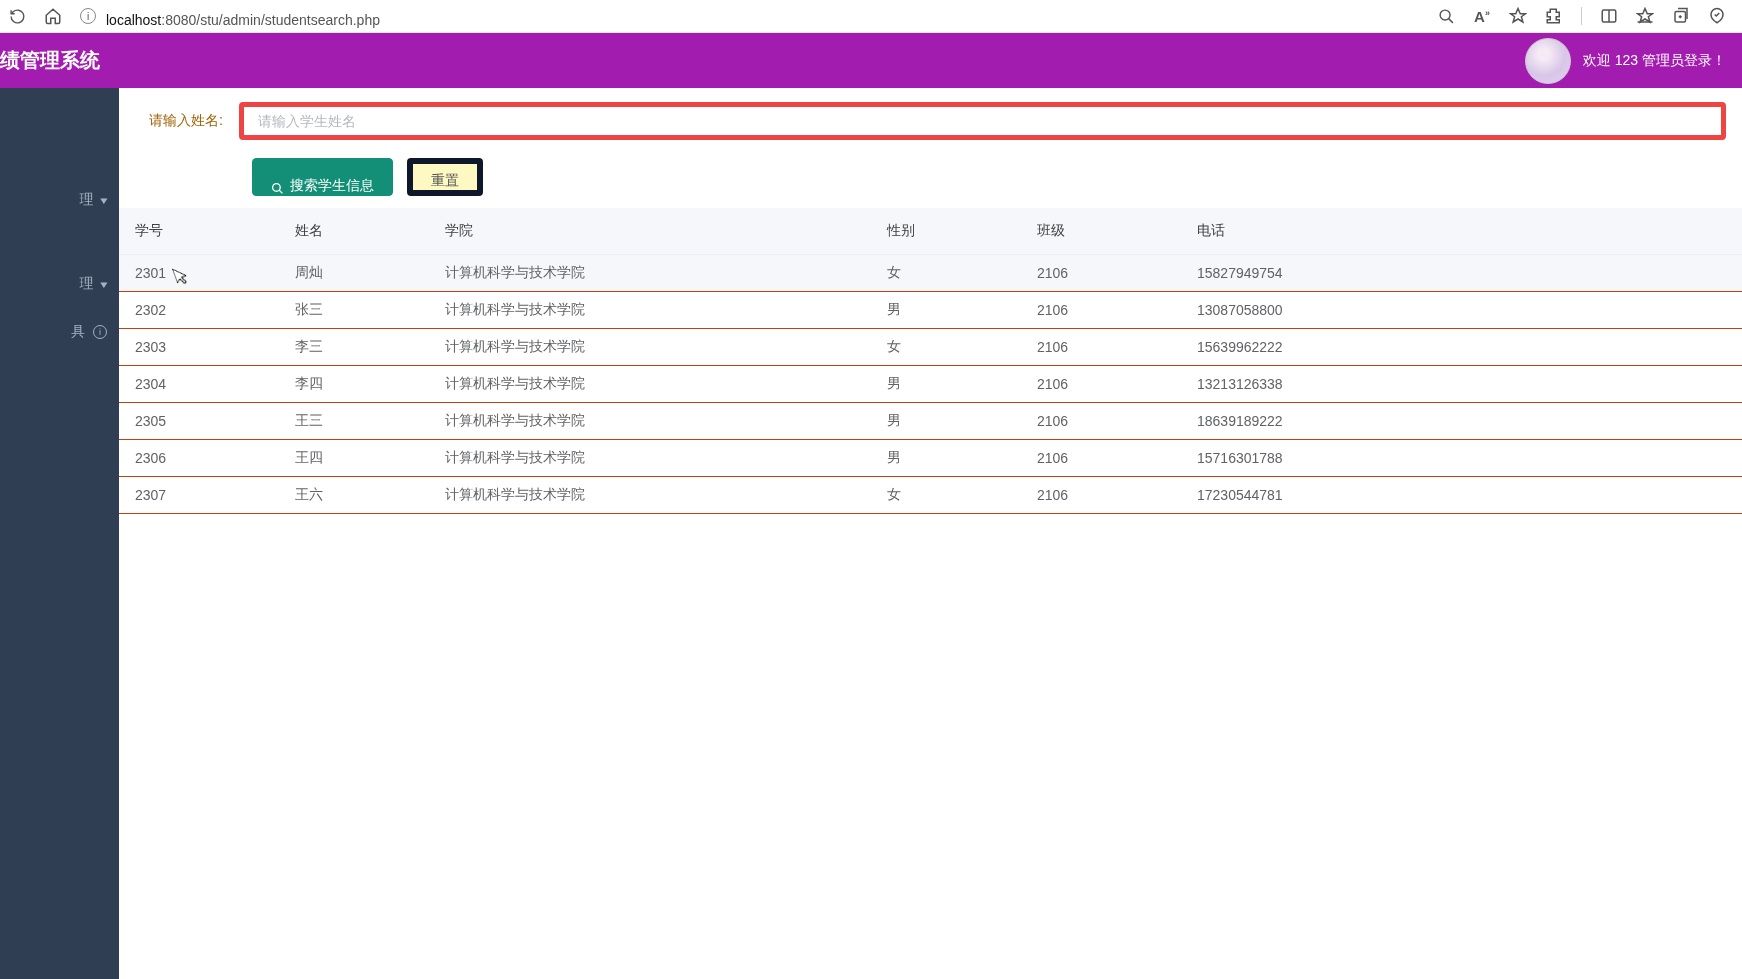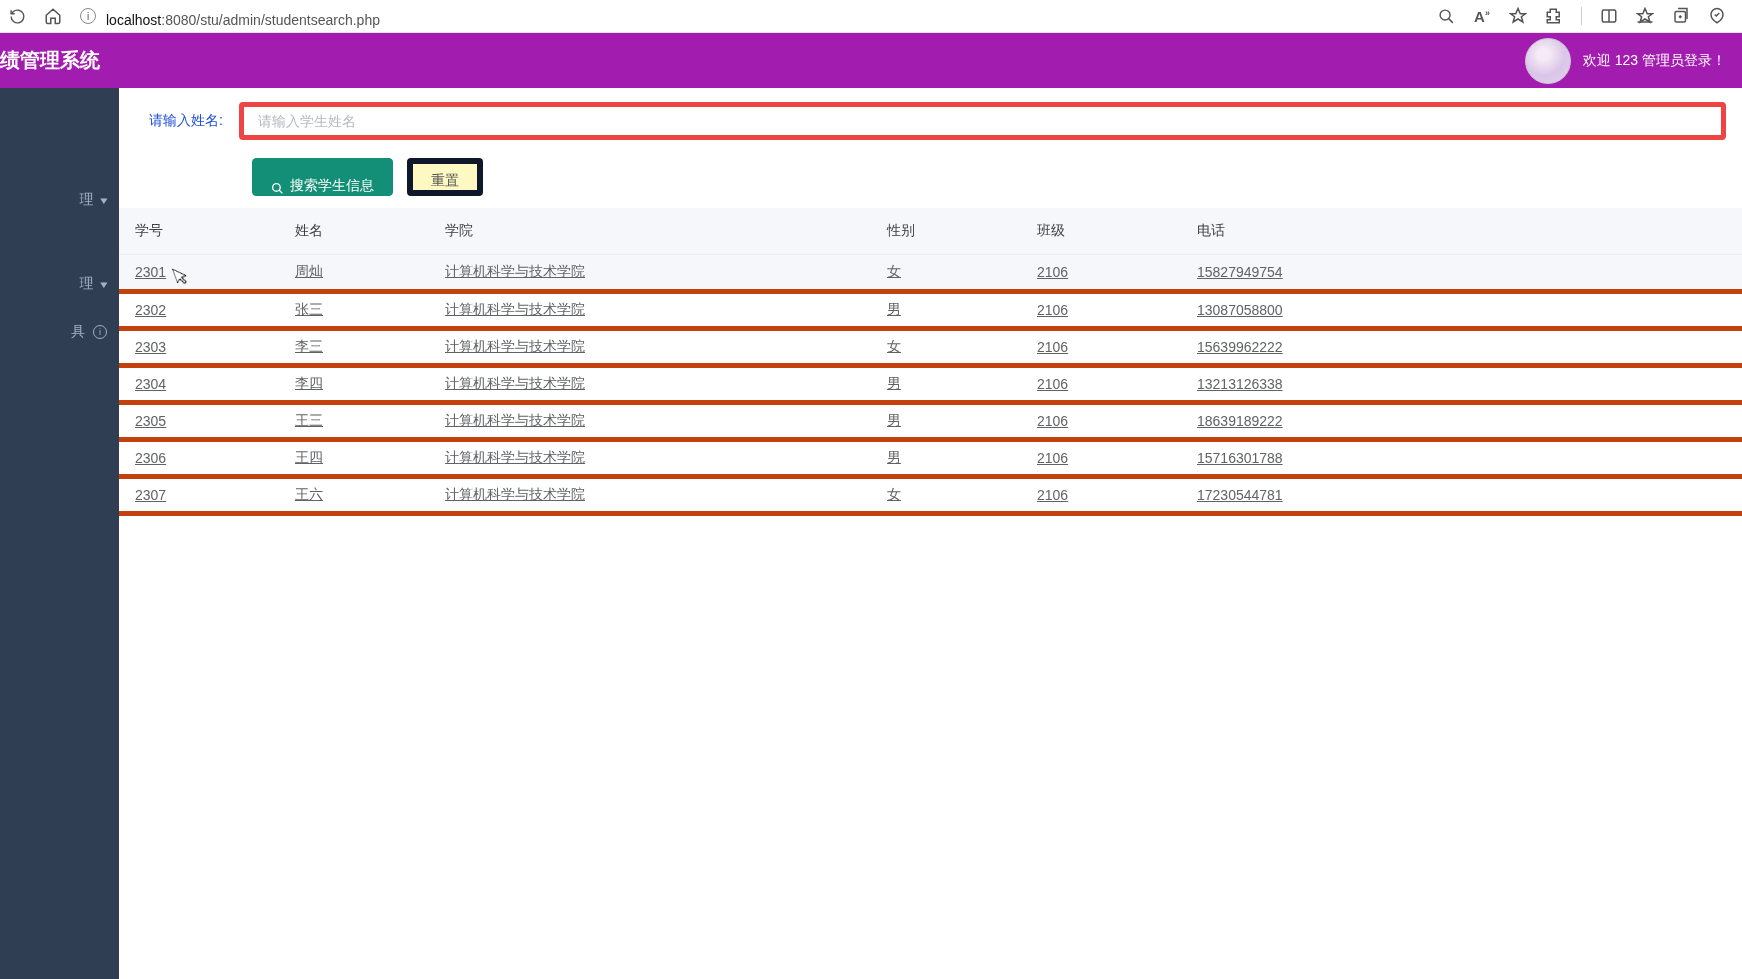--- a/index.html
+++ b/index.html
@@ -29,33 +29,33 @@
     .sidebar .menu-item .chev { font-size: 11px; transform: scaleX(1.3); }
     .sidebar .menu-item .info-dot { width: 14px; height: 14px; border: 1px solid #a6b1c2; border-radius: 50%; font-size: 9px; display: flex; align-items: center; justify-content: center; }
     .sidebar .spacer-top { height: 88px; }
     .sidebar .spacer-mid { height: 36px; }
     
     .content { flex: 1; background: #fff; display: flex; flex-direction: column; }
     
     
     .search-form { padding: 14px 16px 12px 30px; display: flex; flex-direction: column; gap: 18px; }
     .search-row { display: flex; align-items: center; gap: 16px; }
-    .search-label { font-size: 14px; color: #1d4ed8; }
+    .search-label { font-size: 14px; color: #a16207; }
     .search-input { flex: 1; height: 38px; border: 5px solid #ef4444; border-radius: 4px; padding: 0 14px; font-size: 14px; outline: none; }
     .search-input::placeholder { color: #b5b9c0; }
     .button-row { display: flex; gap: 14px; padding-left: 103px; }
     .btn { height: 38px; padding: 0 18px; border-radius: 4px; font-size: 14px; cursor: pointer; display: flex; align-items: flex-end; gap: 6px; border: 1px solid transparent; }
     .btn-primary { background: #148f77; color: #fff; border-color: #148f77; }
     .btn-default { background: #fef9c3; border: 6px solid #0f172a; color: #555; }
     .search-glyph { font-size: 13px; }
     
     
     table { width: calc(100% + 20px); margin-right: -20px; border-collapse: collapse; font-size: 14px; color: #606266; }
     thead th { background: #f5f7fa; text-align: left; font-weight: 500; color: #404040; height: 46px; padding: 0 16px; border-bottom: 1px solid #ebeef5; }
-    tbody td { height: 37px; padding: 0 16px; border-bottom: 5px solid #c2410c; text-decoration: underline; }
+    tbody td { height: 37px; padding: 0 16px; border-bottom: 1px solid #c2410c; }
     tbody tr.hovered { background: #f5f7fa; }
     
     
     .col-id { width: 160px; }
     .col-name { width: 150px; }
     .col-college { width: 442px; }
     .col-gender { width: 150px; }
     .col-class { width: 160px; }
     .col-phone { }
     

